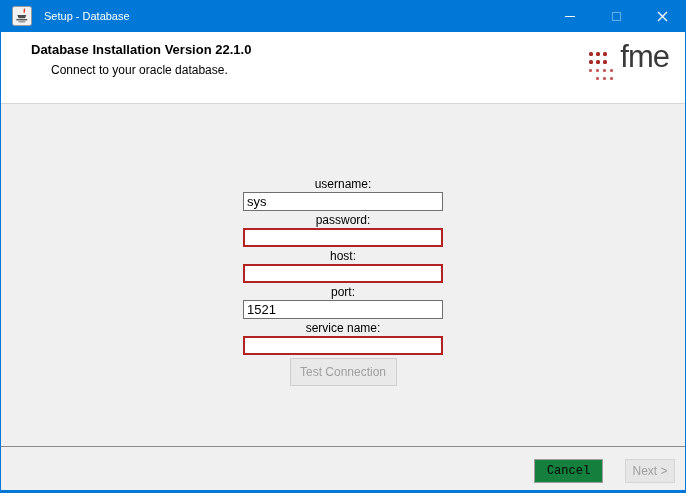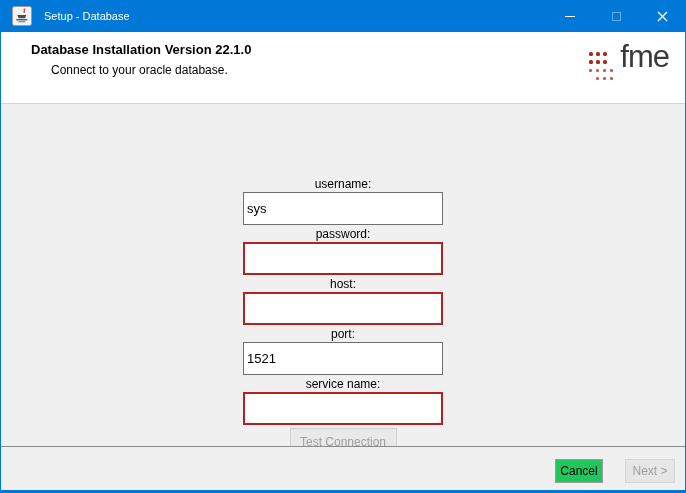--- a/index.html
+++ b/index.html
@@ -51,21 +51,21 @@
   .fme-text { font-size:31px; line-height:30px; letter-spacing:-1px; color:#3a3a3a; margin-left:3px; margin-top:-4px; }
 
   .header-divider { height:1px; flex:0 0 1px; background:#d6d6d6; }
 
   
   .content { flex:1 1 auto; background:#f0f0f0; overflow:hidden; }
   .form { width:200px; margin:74px auto 0 auto; }
   .fgroup { margin-bottom:3px; }
   .fgroup label { display:block; text-align:center; font-size:12px; line-height:13px; margin-bottom:1px; color:#000; }
   .fgroup input {
-    width:200px; height:33px;
+    width:200px; height:19px;
     border:1px solid #6f6f6f; background:#fff;
     font-family:"Liberation Sans", sans-serif; font-size:13px;
     padding:0 3px; outline:none; display:block;
   }
   .fgroup input.invalid { border:2px solid #b22222; }
   .test-btn {
     display:block; margin:1px auto 0 auto;
     width:107px; height:28px;
     background:#e9e9e9; border:1px solid #cfcfcf;
     color:#9f9f9f; font-size:12px;
@@ -76,21 +76,21 @@
   .footer-sep { height:1px; flex:0 0 1px; background:#8a8a8a; }
   .footer {
     height:43px; flex:0 0 43px; background:#f0f0f0;
     display:flex; justify-content:flex-end; align-items:flex-end;
     padding:0 10px 7px 0; gap:22px;
   }
   .btn {
     height:24px; font-size:12px;
     font-family:"Liberation Sans", sans-serif;
   }
-  .btn-cancel { width:48px; background:#22c55e; border:1px solid #9c9c9c; color:#000; }
+  .btn-cancel { width:69px; background:#15803d; border:1px solid #9c9c9c; color:#000;font-family:Liberation Mono, monospace; }
   .btn-next { width:50px; background:#e6e6e6; border:1px solid #d5d5d5; color:#9f9f9f; }
 </style>
 </head>
 <body>
 
 <div class="window">
 
   <div class="titlebar">
     <span class="app-icon">
       <svg width="20" height="20" viewBox="0 0 20 20">

